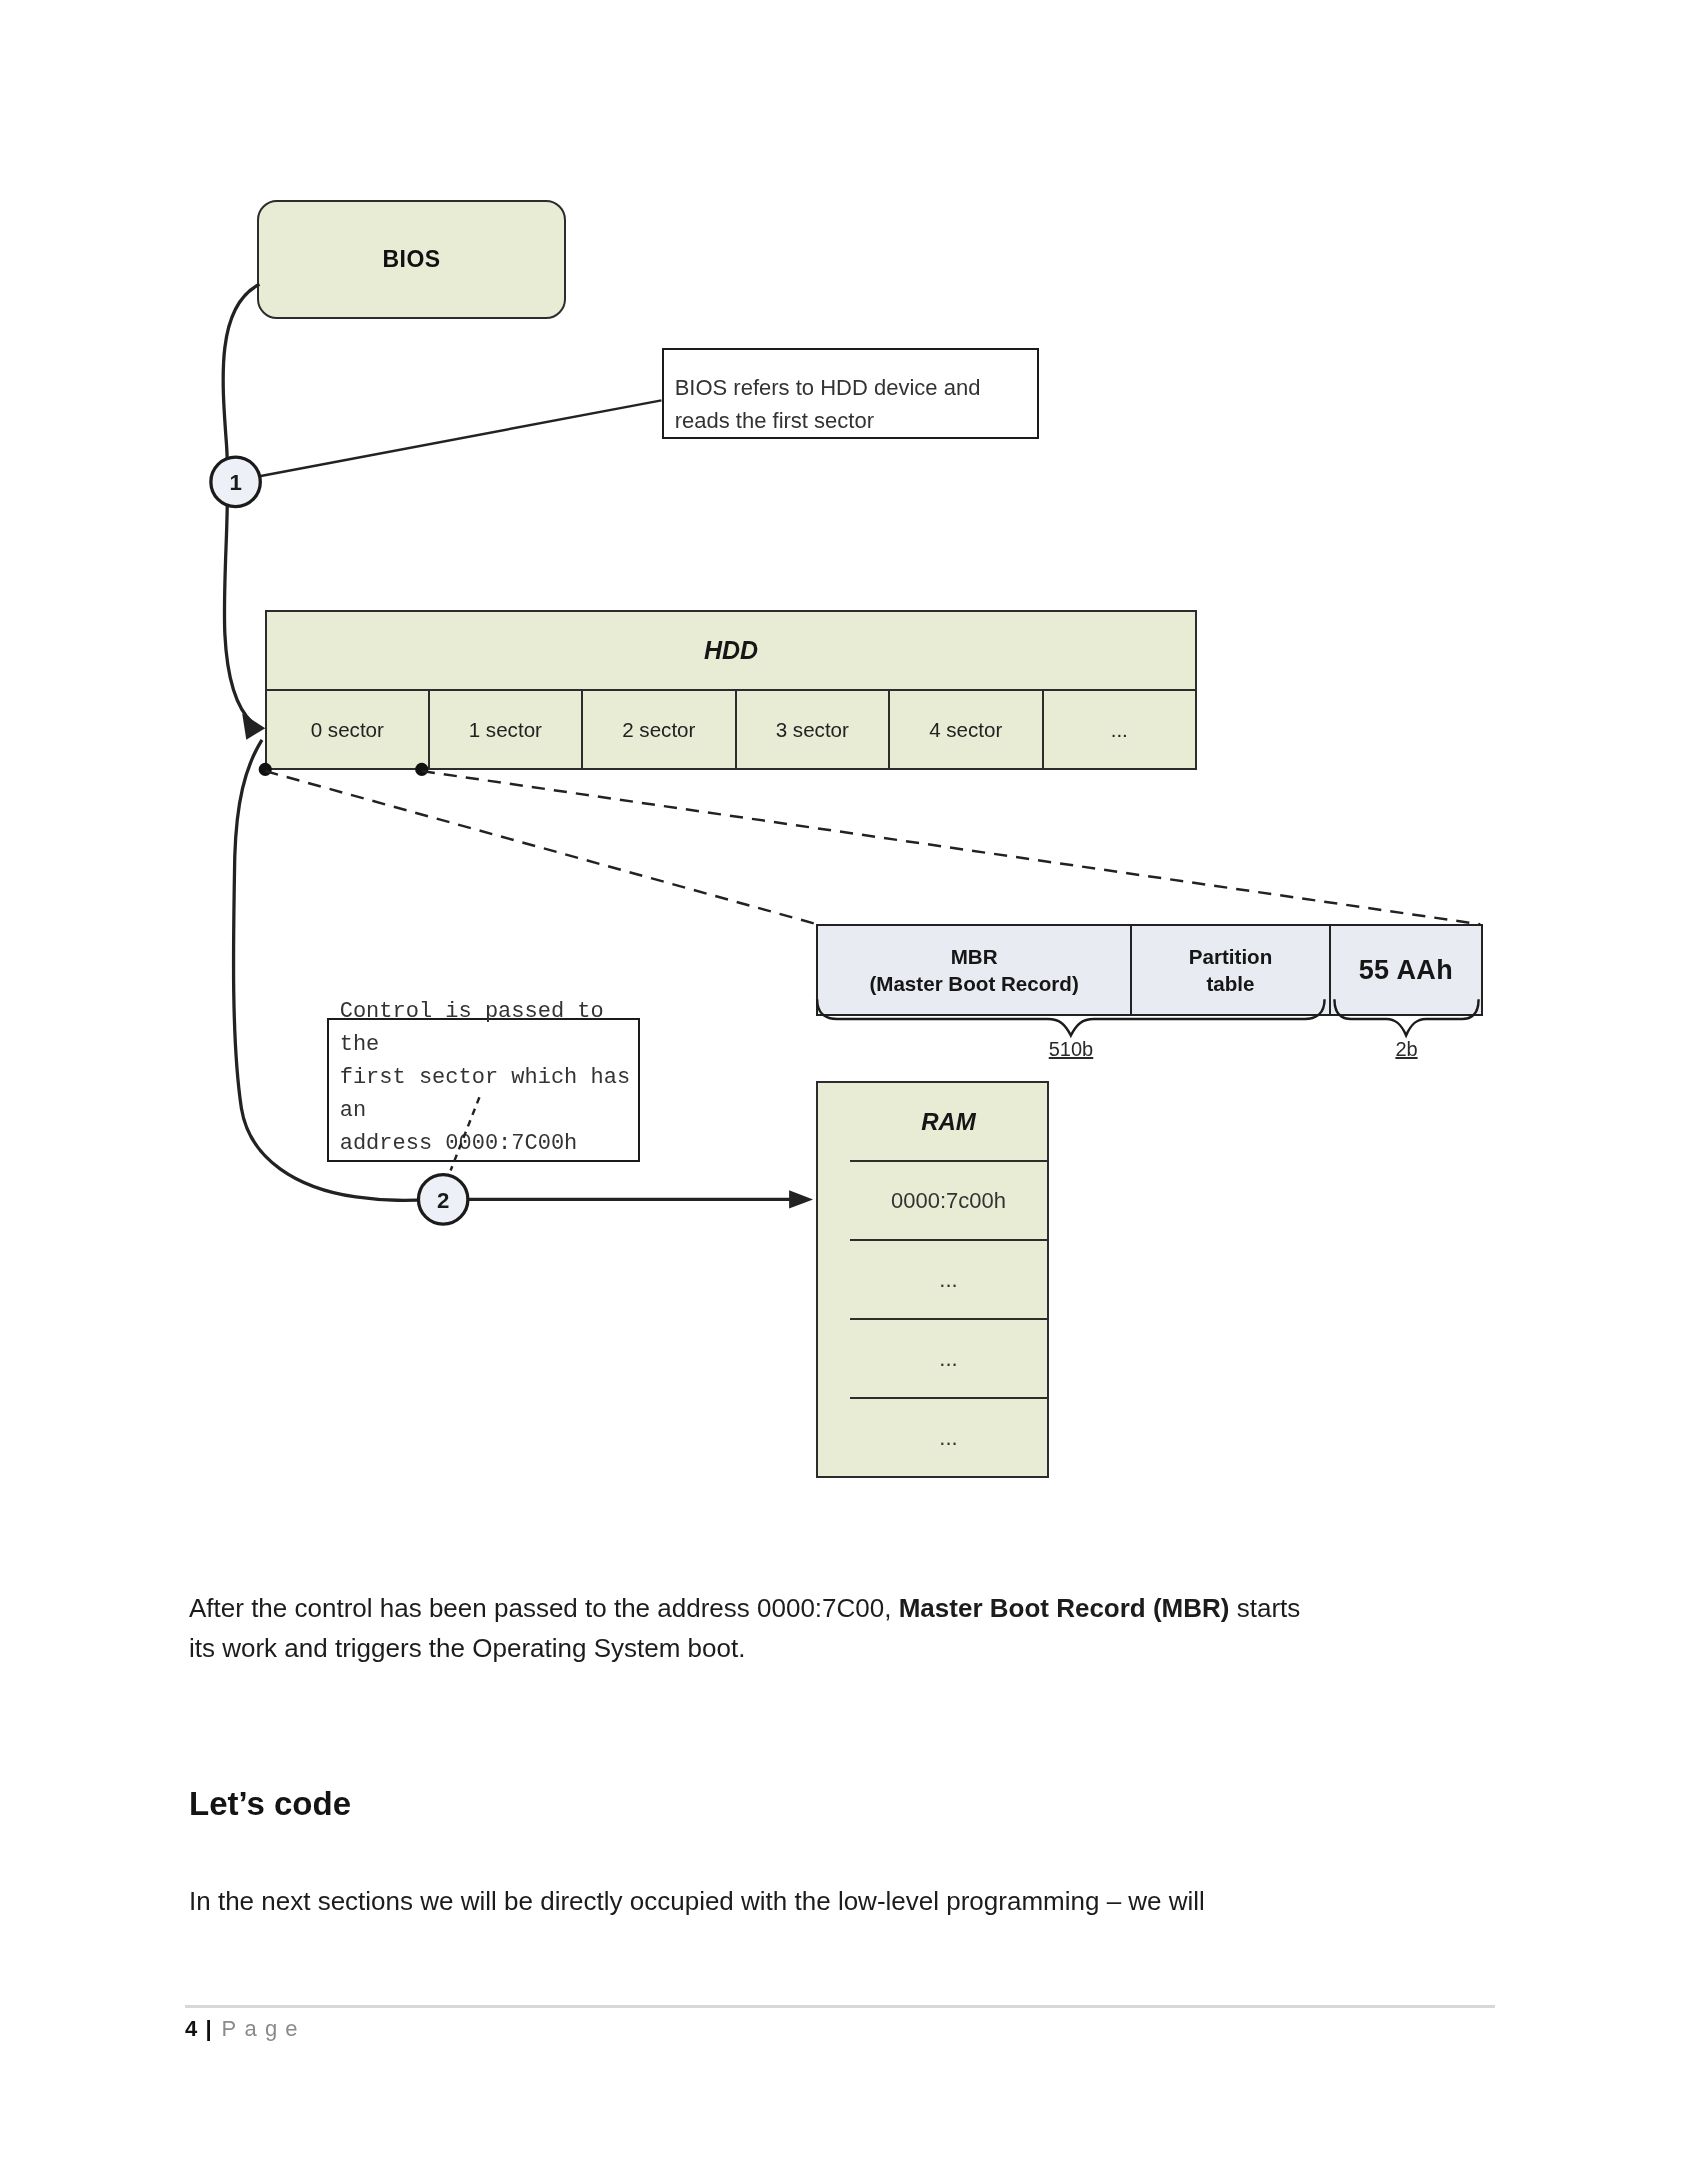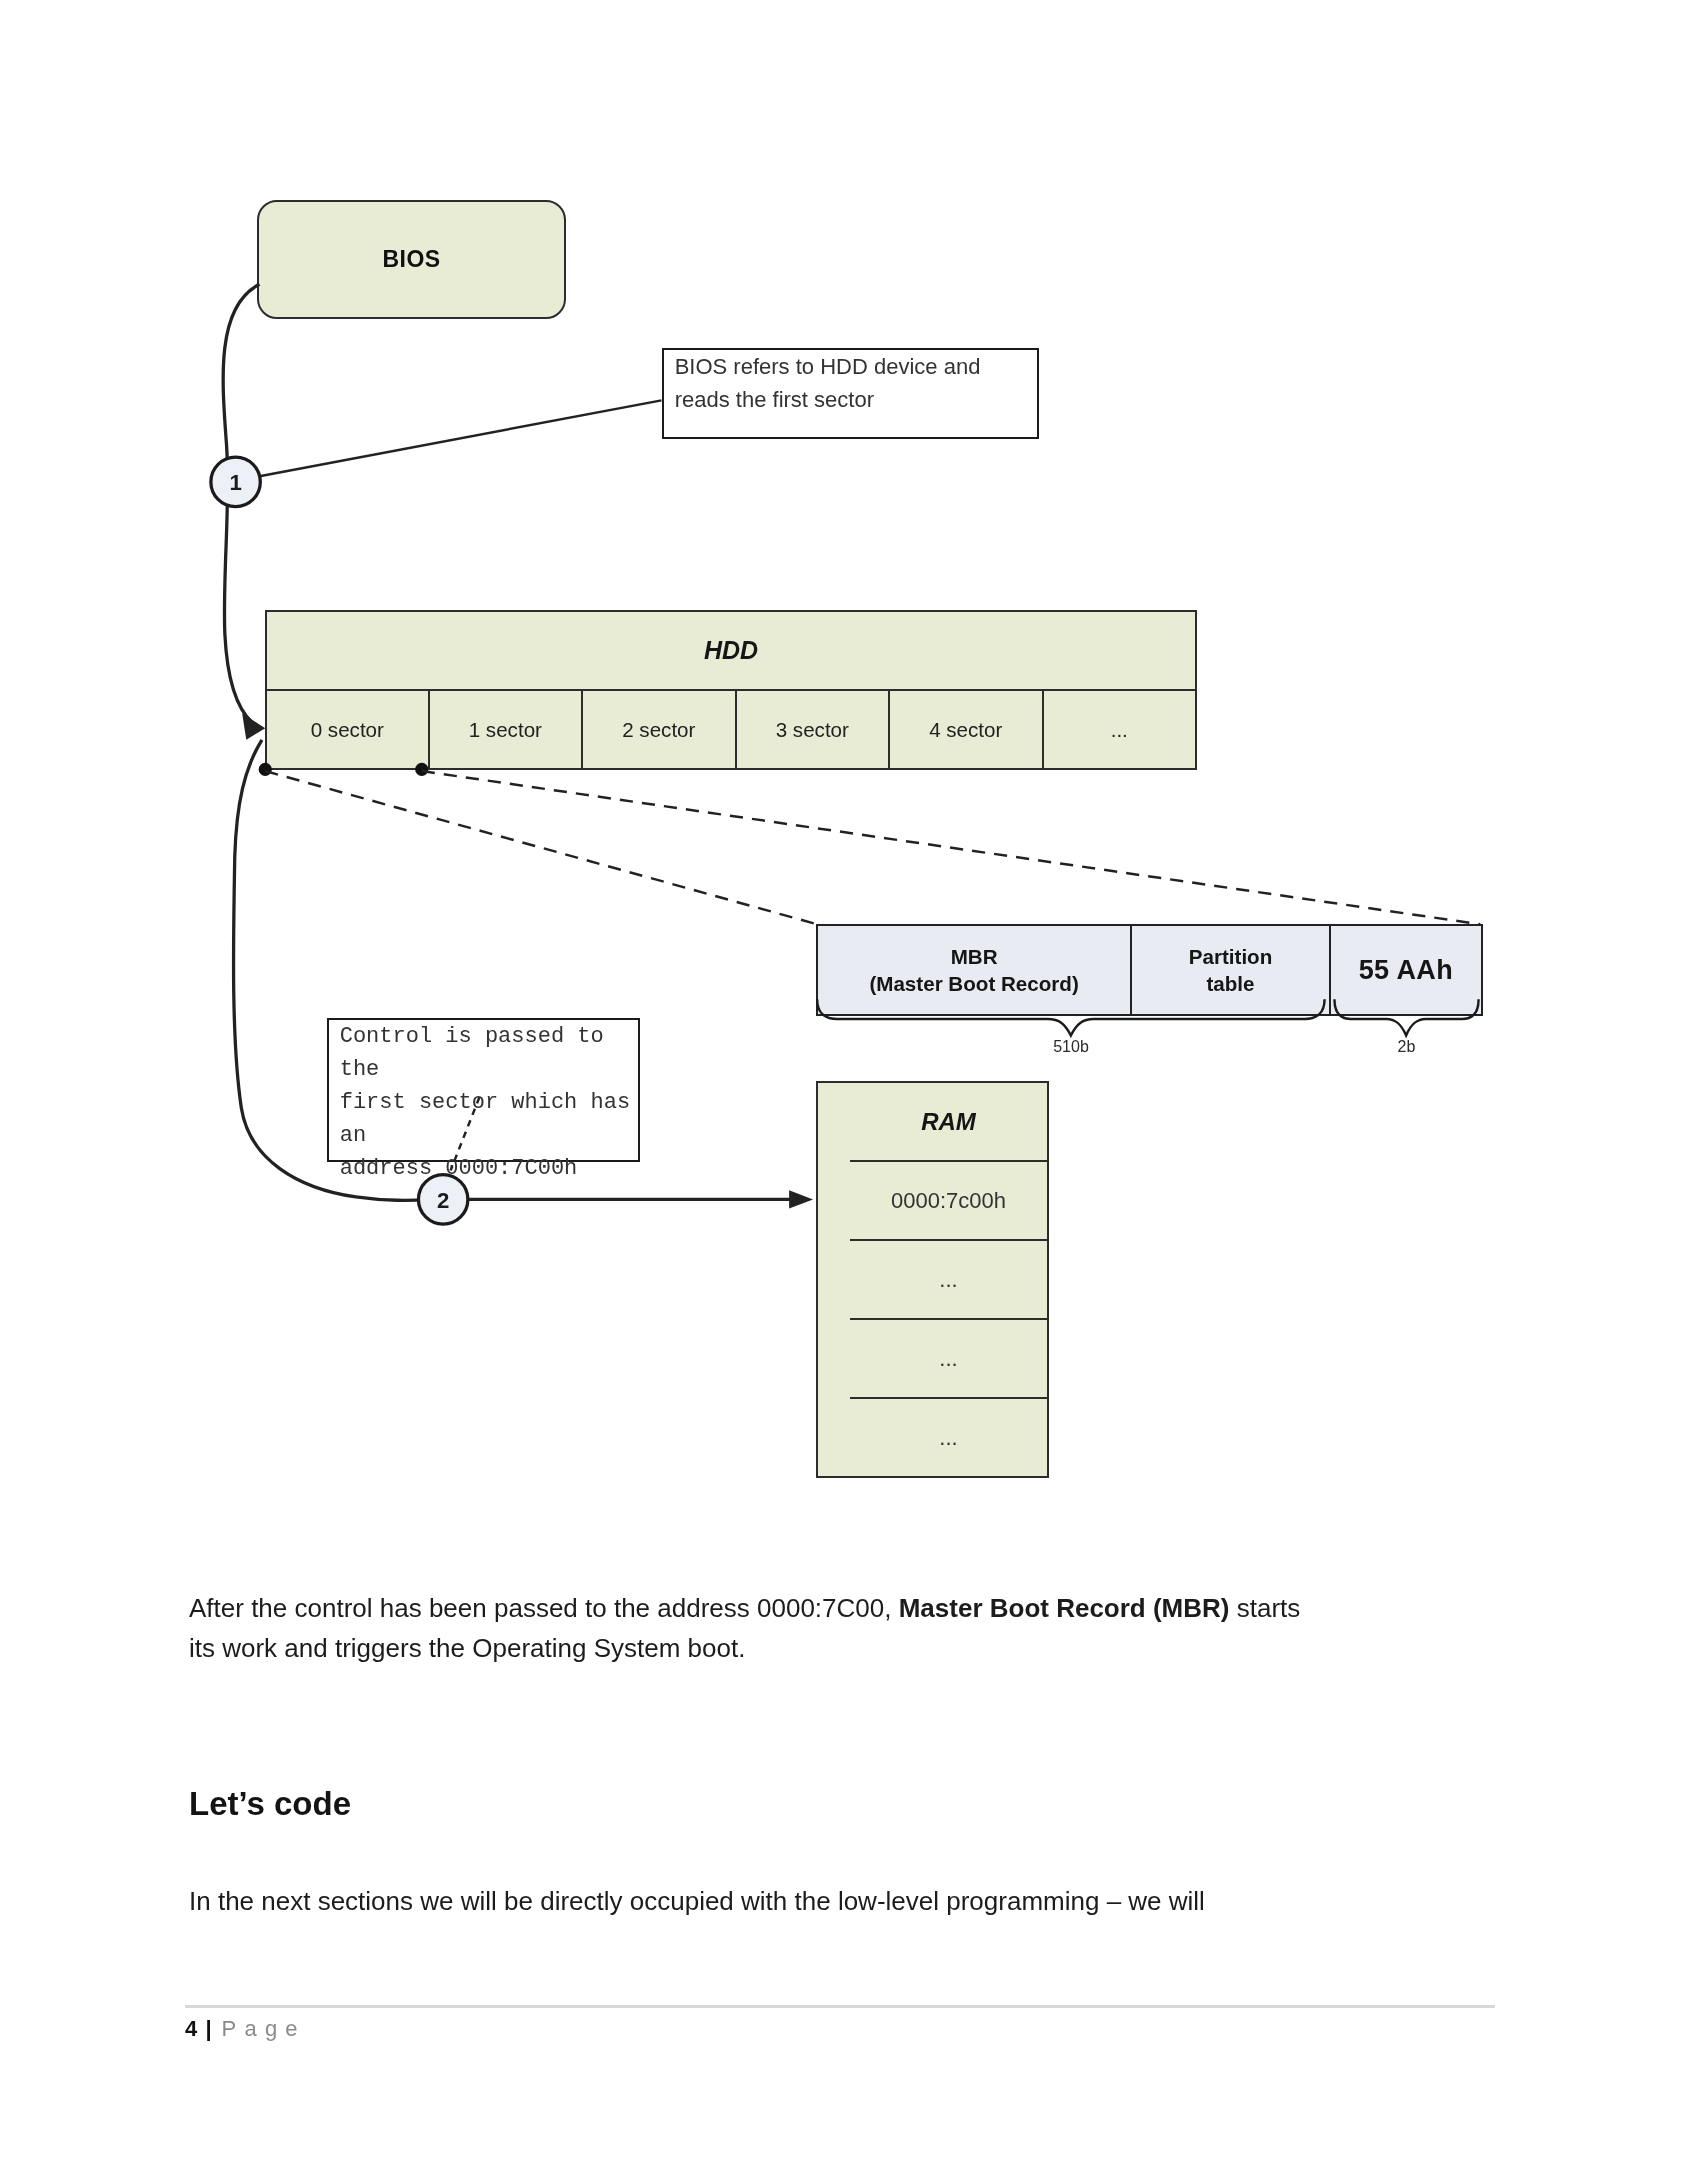--- a/index.html
+++ b/index.html
@@ -13,21 +13,21 @@
   .green-fill{background:#e8ecd5;}
   .blue-fill{background:#e8ebf2;}
 
   #bios-box{
     left:257px;top:200px;width:309px;height:119px;border:2.5px solid #2c2c2c;border-radius:20px;
     display:flex;align-items:center;justify-content:center;
     font-weight:bold;font-size:23px;letter-spacing:0.4px;color:#111;
   }
   .callout{
     background:#ffffff;border:2.5px solid #1b1b1b;color:#333;
-    display:flex;flex-direction:column;justify-content:flex-start;
+    display:flex;flex-direction:column;justify-content:flex-end;
     font-size:22px;line-height:33px;padding-left:10.7px;
   }
   #callout-step1{left:662px;top:348px;width:377px;height:91px;}
   #callout-step2{left:327px;top:1018px;width:313px;height:144px;font-family:Liberation Mono, monospace;}
 
   #hdd-table{left:265px;top:610px;width:932px;border:2.5px solid #2c2c2c;}
   #hdd-title{height:77px;display:flex;align-items:center;justify-content:center;
     font-weight:bold;font-style:italic;font-size:25px;color:#161616;border-bottom:2.5px solid #2c2c2c;}
   #hdd-row{display:flex;height:77px;}
   .hdd-cell{flex:1;display:flex;align-items:center;justify-content:center;
@@ -36,21 +36,21 @@
   .hdd-cell.first{flex:1.06;}
 
   #mbr-row{left:816px;top:924px;width:667px;height:92px;display:flex;border:2.5px solid #222;}
   .mbr-cell{display:flex;flex-direction:column;align-items:center;justify-content:center;
     font-weight:bold;font-size:20.6px;line-height:27px;color:#161616;border-right:2.5px solid #222;}
   .mbr-cell:last-child{border-right:none;}
   #mbr-cell-mbr{width:316px;}
   #mbr-cell-partition{width:199px;}
   #mbr-cell-signature{width:152px;font-size:27px;letter-spacing:0.4px;}
 
-  .size-label{font-size:16px;color:#2a2a2a;text-align:center;}
+  .size-label{font-size:20px;color:#2a2a2a;text-align:center;text-decoration:underline;}
   #label-510b{left:1005px;top:1038px;width:132px;}
   #label-2b{left:1357px;top:1038px;width:99px;}
 
   #ram-table{left:816px;top:1081px;width:233px;border:2.5px solid #2c2c2c;padding-left:32px;}
   .ram-row{height:77px;display:flex;align-items:center;justify-content:center;
     font-size:22px;color:#333;border-bottom:2.5px solid #2c2c2c;}
   .ram-row:last-child{border-bottom:none;}
   #ram-title{font-weight:bold;font-style:italic;font-size:24px;color:#161616;}
 
   

